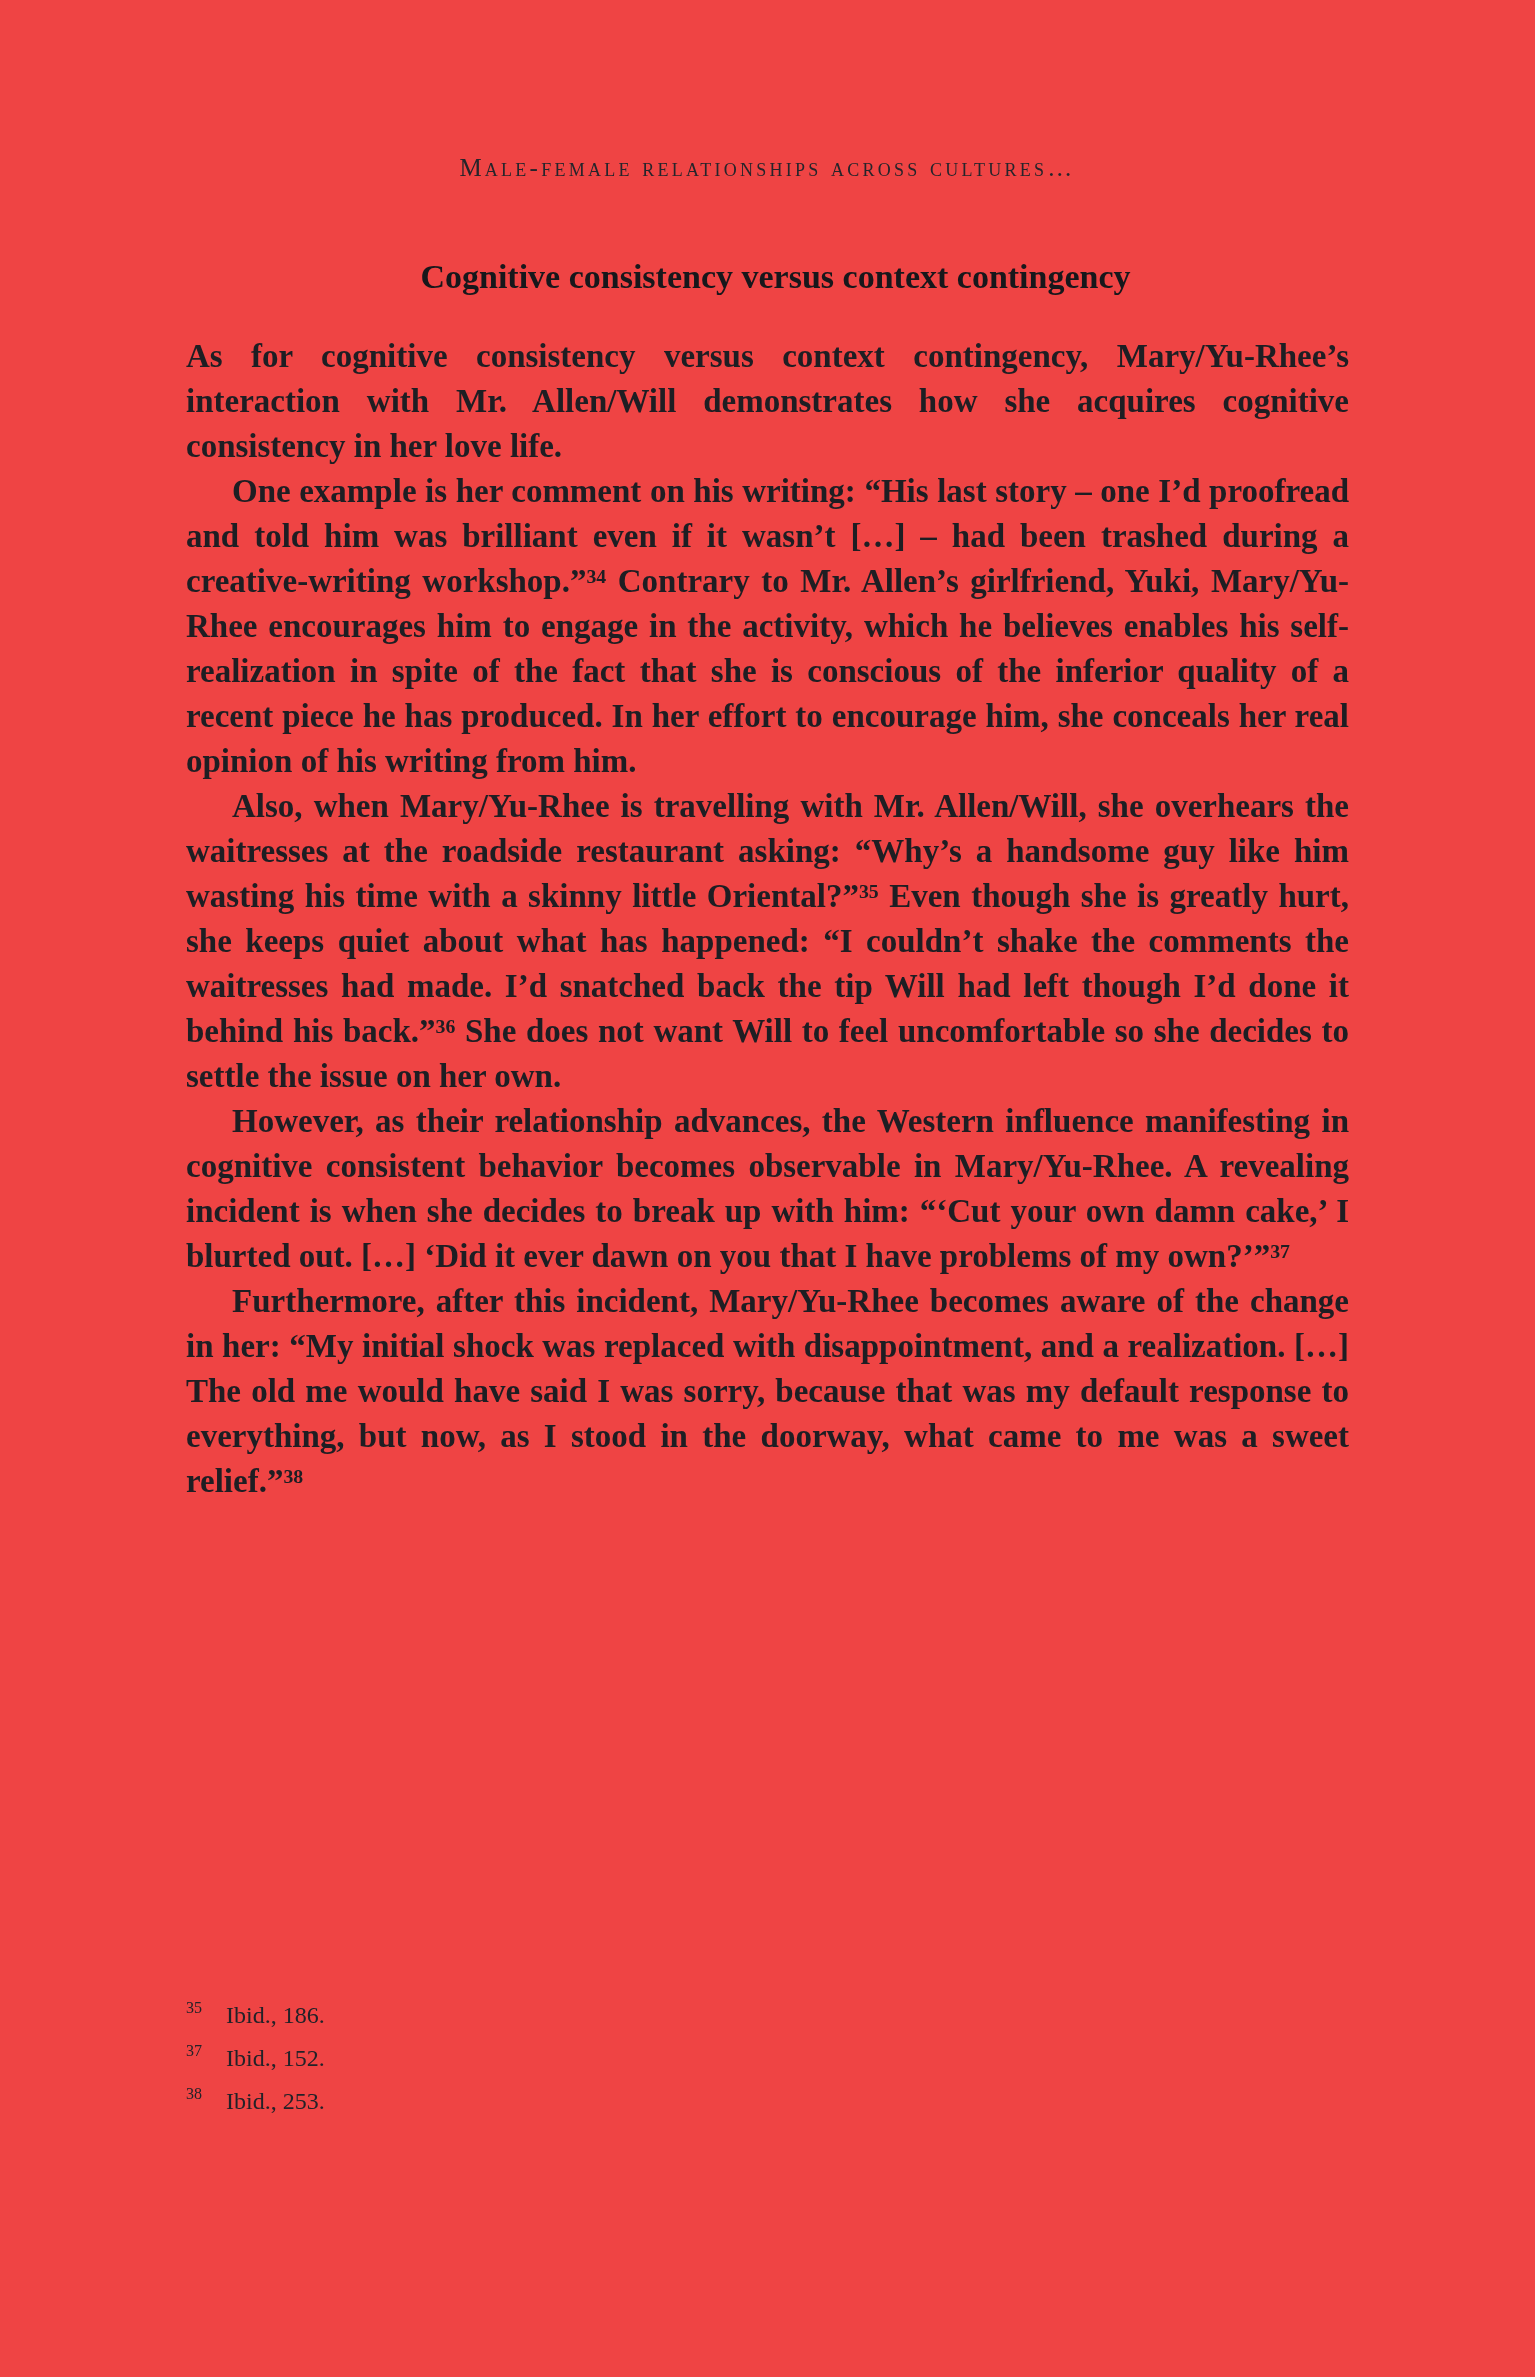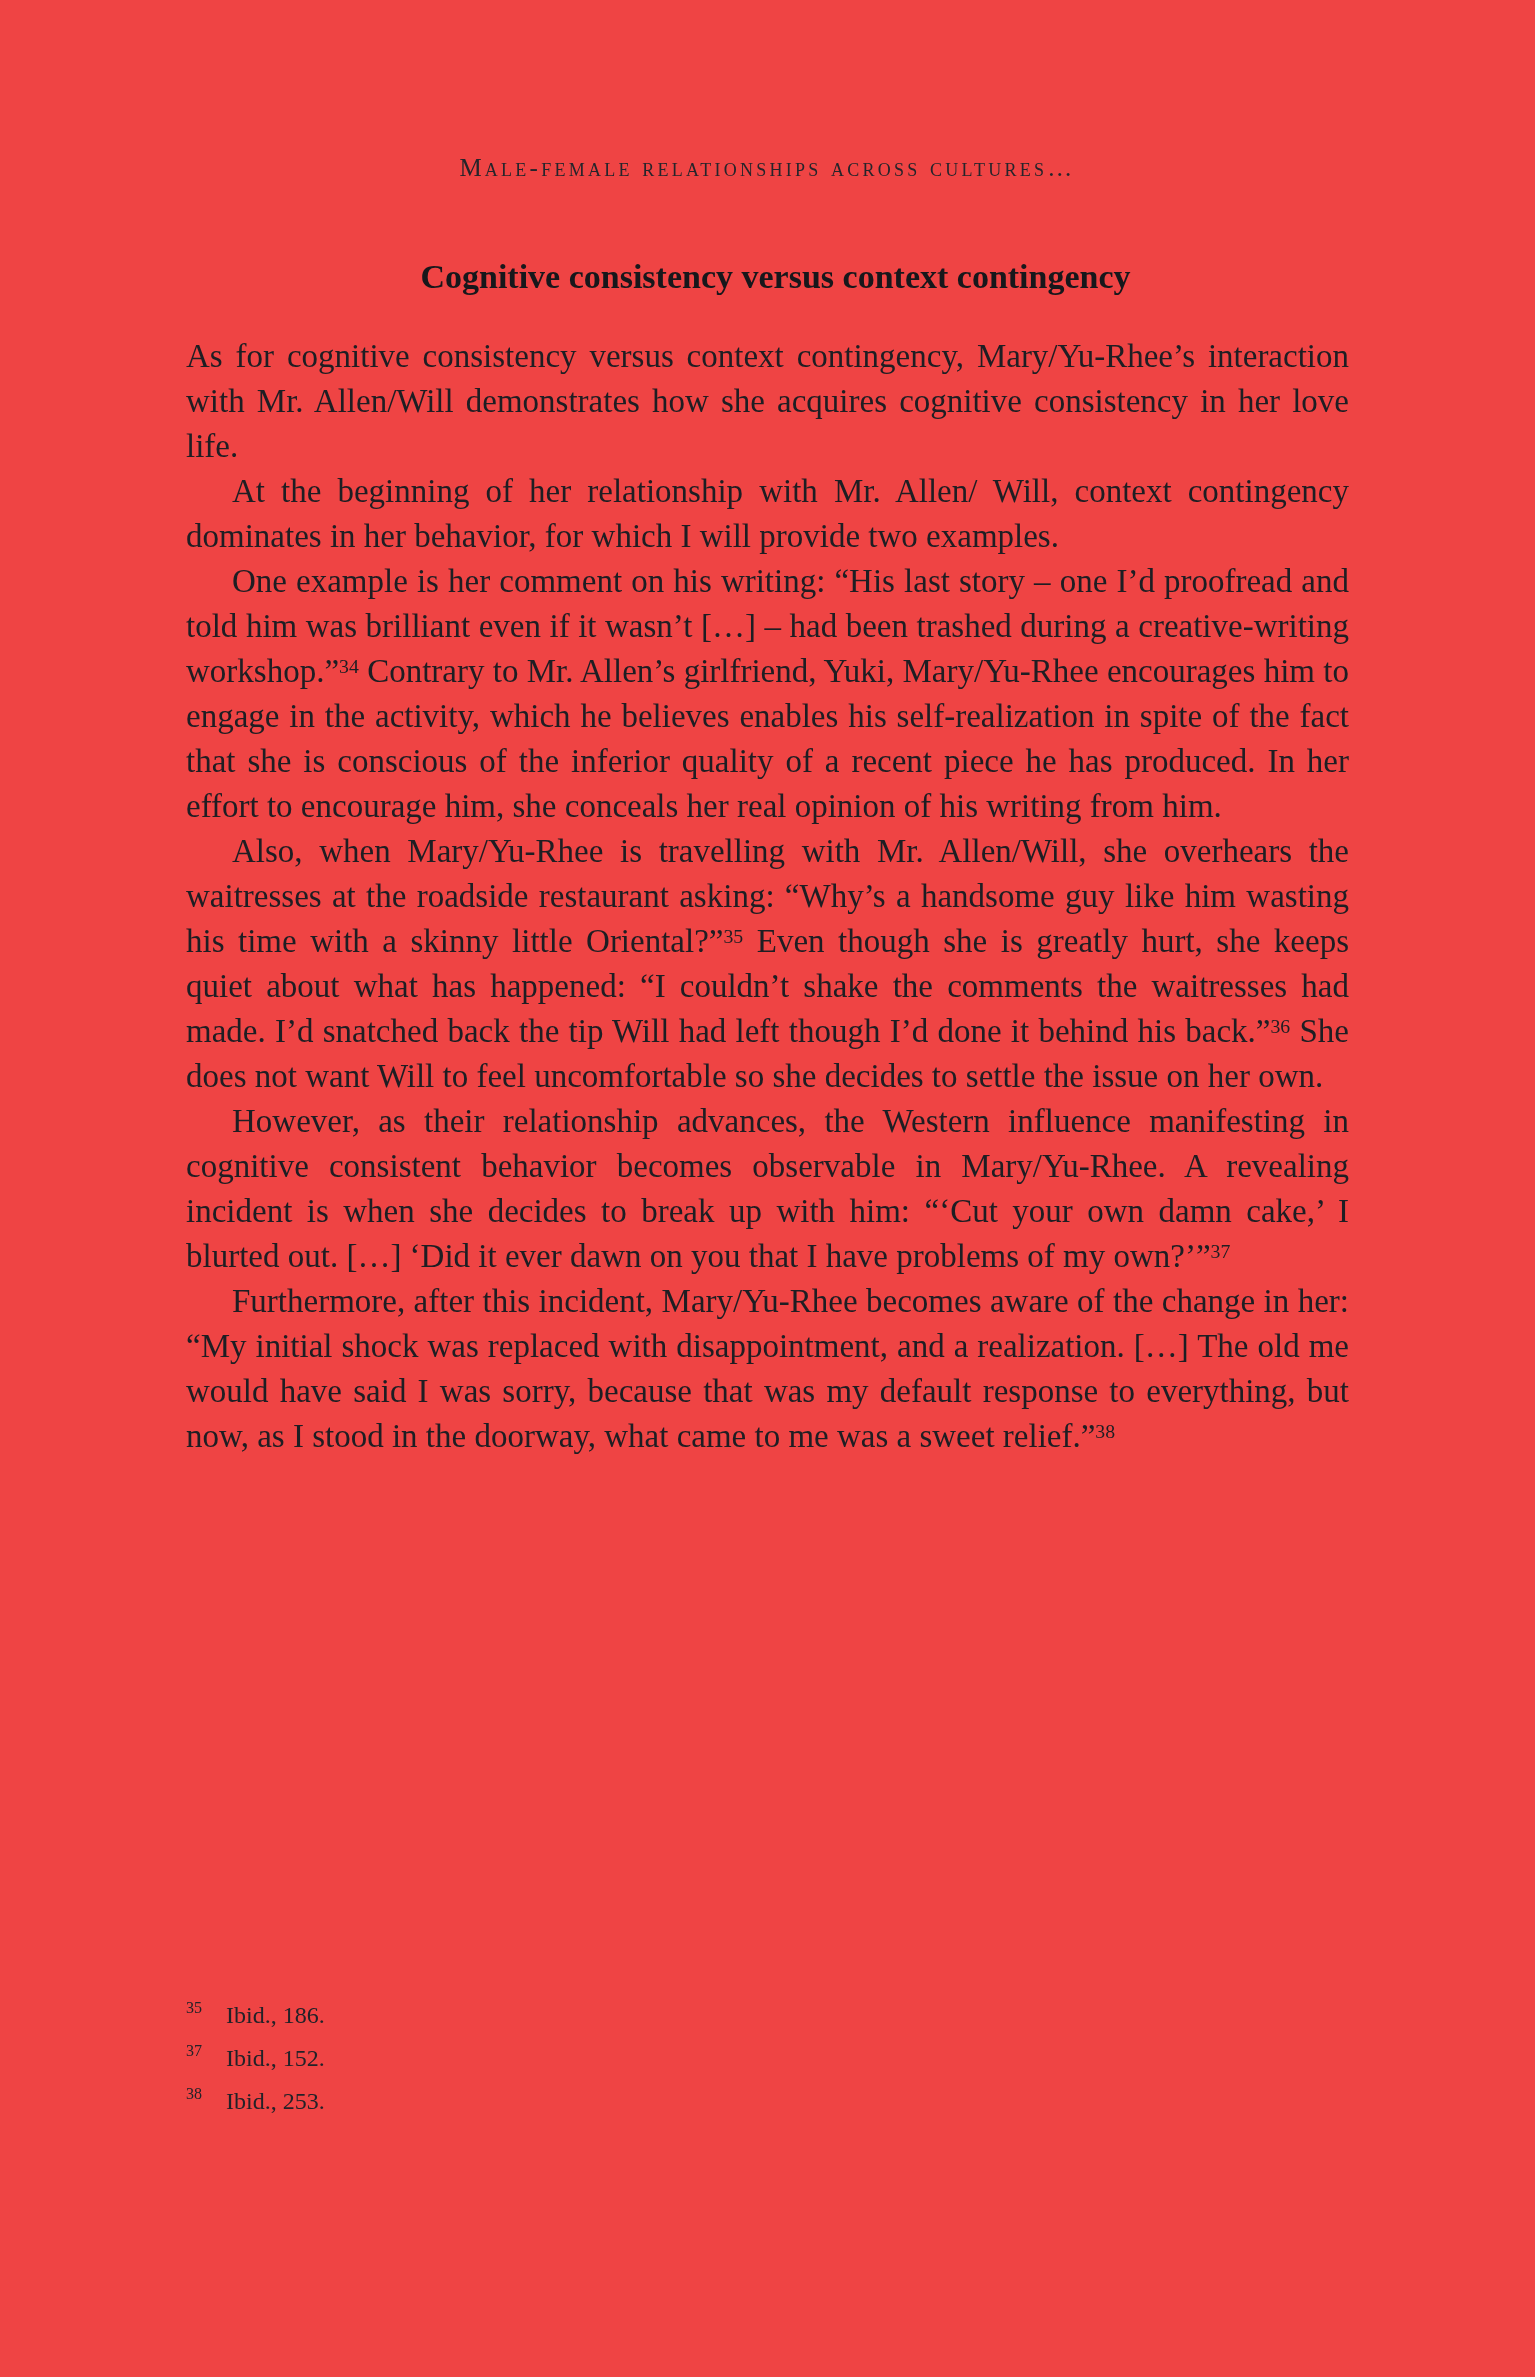--- a/index.html
+++ b/index.html
@@ -37,21 +37,21 @@
   .body-text {
     position: absolute;
     top: 334px;
     left: 186px;
     width: 1163px;
     font-size: 33px;
     line-height: 45px;
     text-align: justify;
     color: #1e1e23;
   }
-  .body-text p { margin: 0; }
+  .body-text p { margin: 0; font-weight: bold; }
   .body-text p.indent { text-indent: 46px; }
   .body-text sup {
     font-size: 0.60em;
     line-height: 0;
     position: relative;
     top: -0.45em;
     vertical-align: baseline;
   }
   .footnotes {
     position: absolute;
@@ -89,21 +89,20 @@
 <body>
 
 <div class="page">
 
   <div class="running-header">Male-female relationships across cultures…</div>
 
   <h1 class="section-heading">Cognitive consistency versus context contingency</h1>
 
   <div class="body-text">
       <p>As for cognitive consistency versus context contingency, Mary/Yu-Rhee’s interaction with Mr. Allen/Will demonstrates how she acquires cognitive consistency in her love life.</p>
-      <p class="indent">At the beginning of her relationship with Mr. Allen/ Will, context contingency dominates in her behavior, for which I will provide two examples.</p>
       <p class="indent">One example is her comment on his writing: “His last story – one I’d proofread and told him was brilliant even if it wasn’t […] – had been trashed during a creative-writing workshop.”<sup>34</sup> Contrary to Mr. Allen’s girlfriend, Yuki, Mary/Yu-Rhee encourages him to engage in the activity, which he believes enables his self-realization in spite of the fact that she is conscious of the inferior quality of a recent piece he has produced. In her effort to encourage him, she conceals her real opinion of his writing from him.</p>
       <p class="indent">Also, when Mary/Yu-Rhee is travelling with Mr. Allen/Will, she overhears the waitresses at the roadside restaurant asking: “Why’s a handsome guy like him wasting his time with a skinny little Oriental?”<sup>35</sup> Even though she is greatly hurt, she keeps quiet about what has happened: “I couldn’t shake the comments the waitresses had made. I’d snatched back the tip Will had left though I’d done it behind his back.”<sup>36</sup> She does not want Will to feel uncomfortable so she decides to settle the issue on her own.</p>
       <p class="indent">However, as their relationship advances, the Western influence manifesting in cognitive consistent behavior becomes observable in Mary/Yu-Rhee. A revealing incident is when she decides to break up with him: “‘Cut your own damn cake,’ I blurted out. […] ‘Did it ever dawn on you that I have problems of my own?’”<sup>37</sup></p>
       <p class="indent">Furthermore, after this incident, Mary/Yu-Rhee becomes aware of the change in her: “My initial shock was replaced with disappointment, and a realization. […] The old me would have said I was sorry, because that was my default response to everything, but now, as I stood in the doorway, what came to me was a sweet relief.”<sup>38</sup></p>
     </div>
 
   <div class="footnotes">
       <div class="footnote"><span class="fn-num">35</span><span>Ibid., 186.</span></div>
       <div class="footnote"><span class="fn-num">37</span><span>Ibid., 152.</span></div>
       <div class="footnote"><span class="fn-num">38</span><span>Ibid., 253.</span></div>

